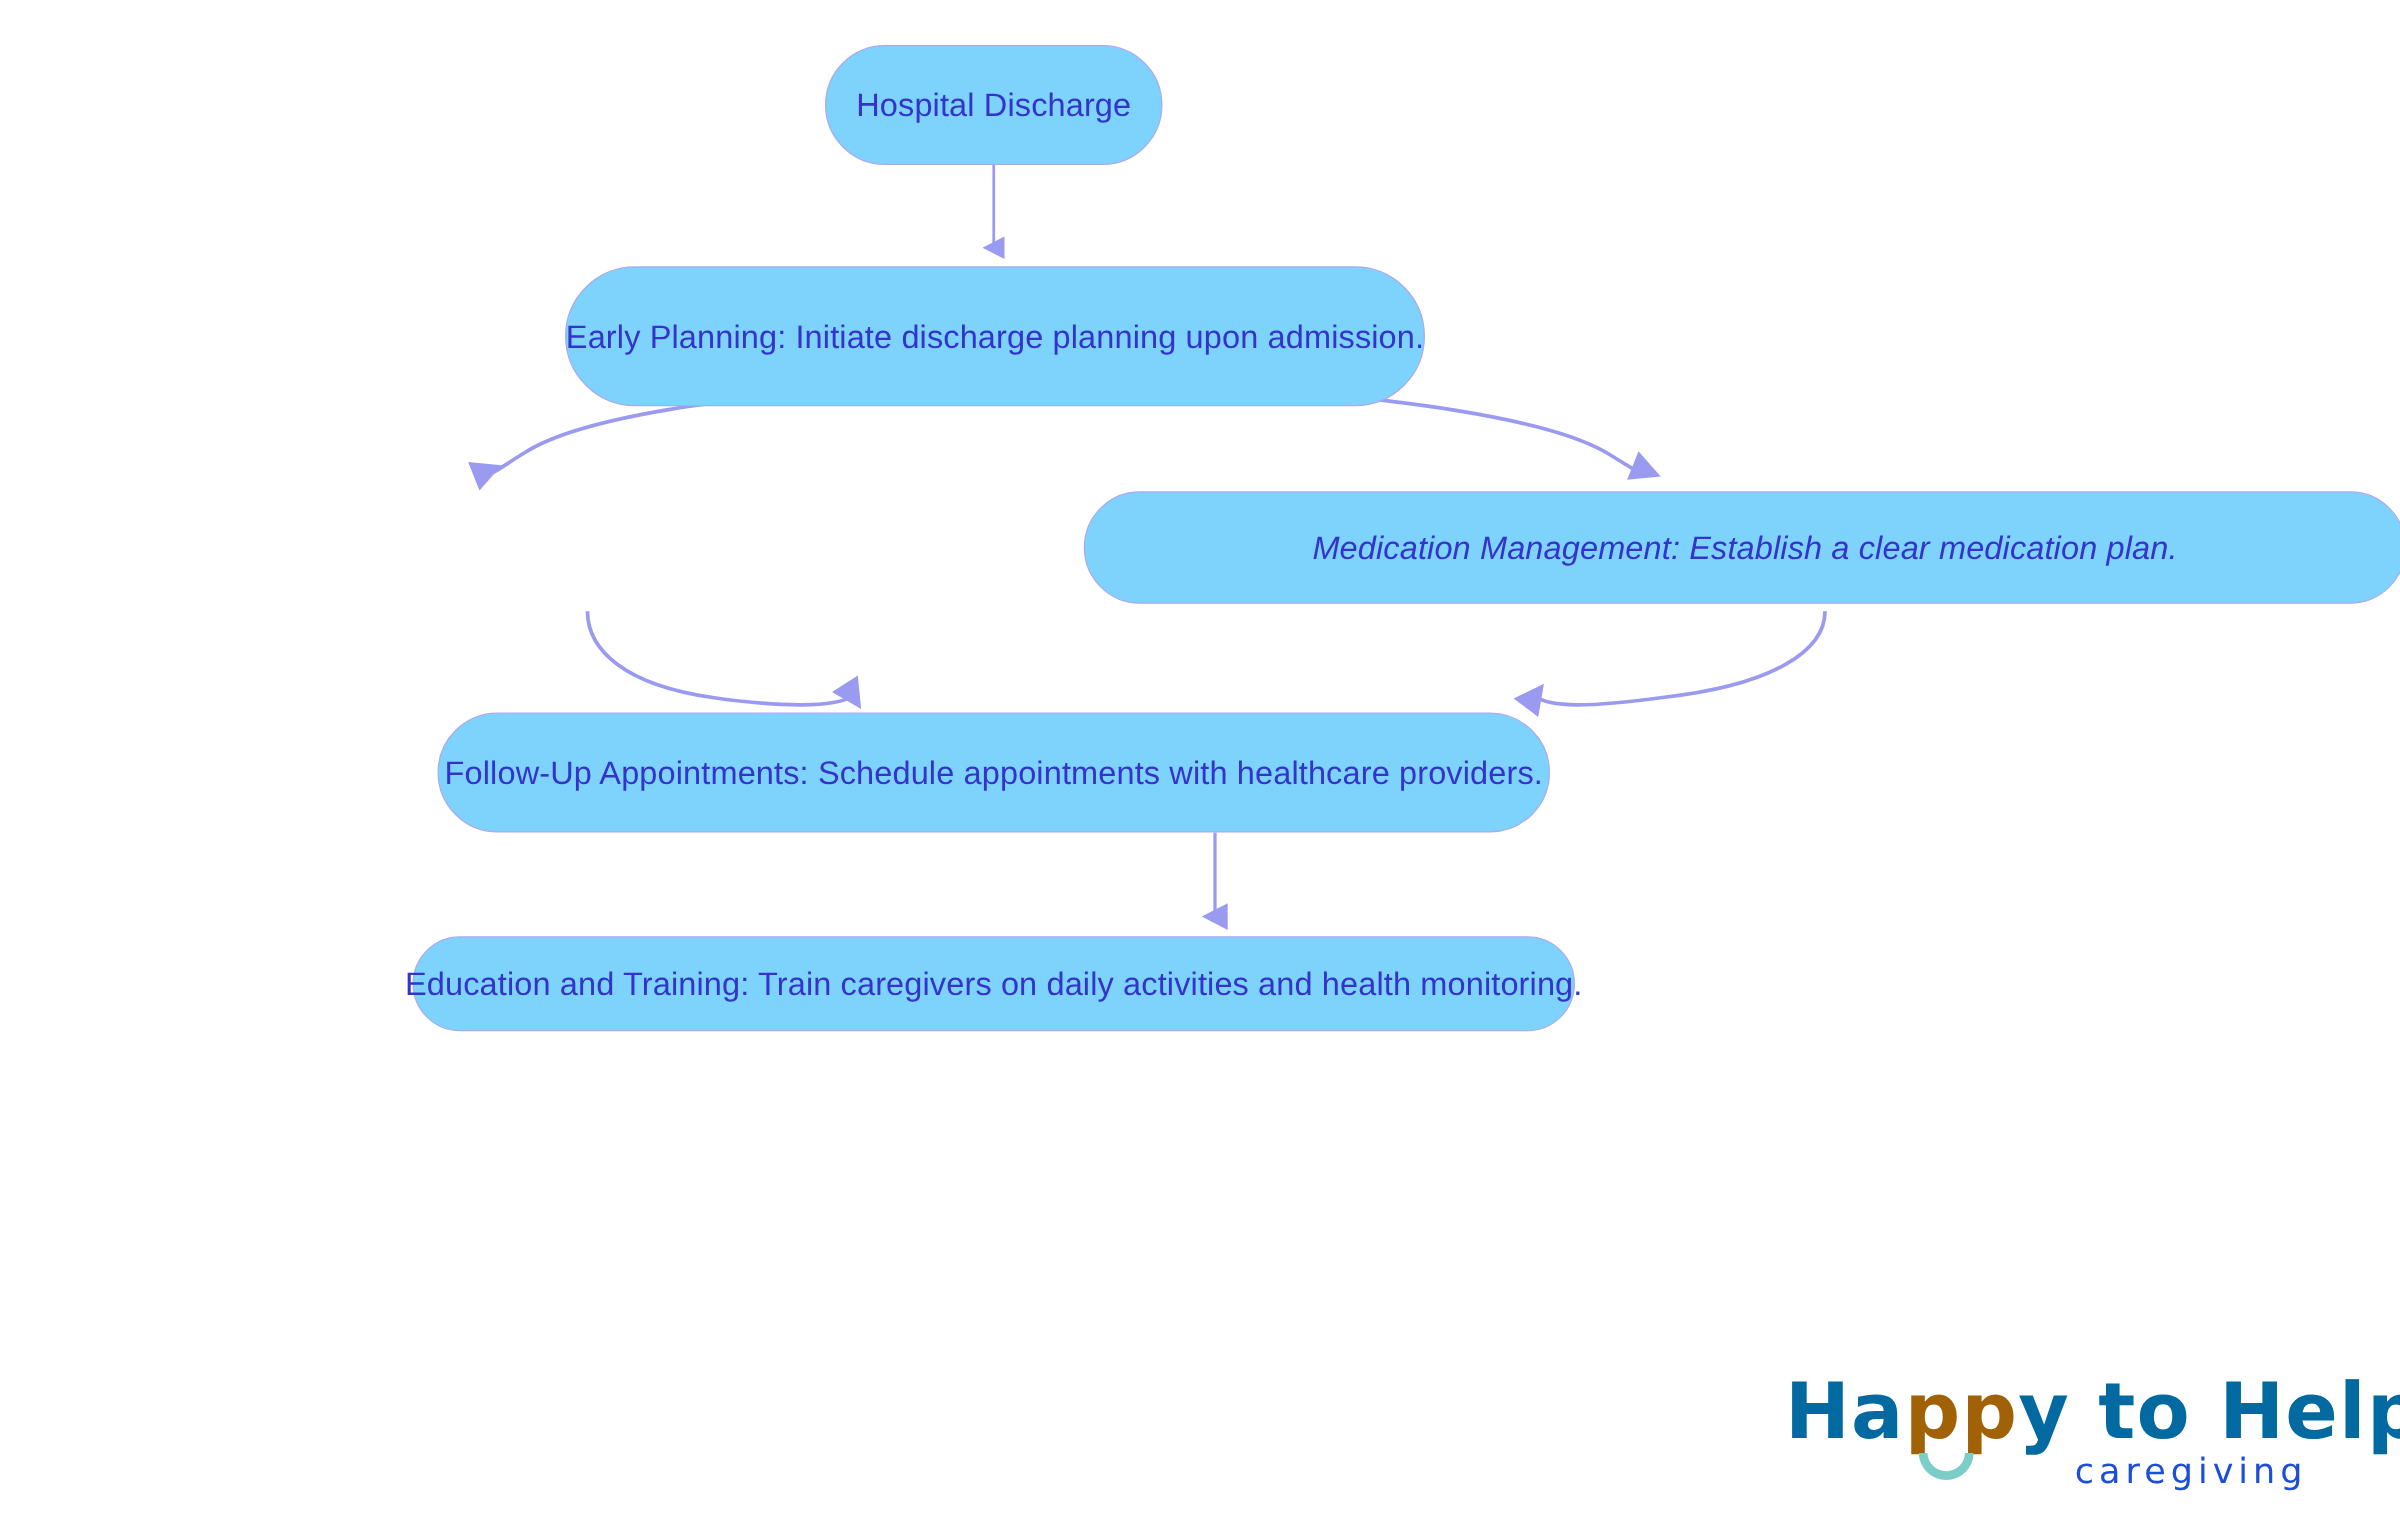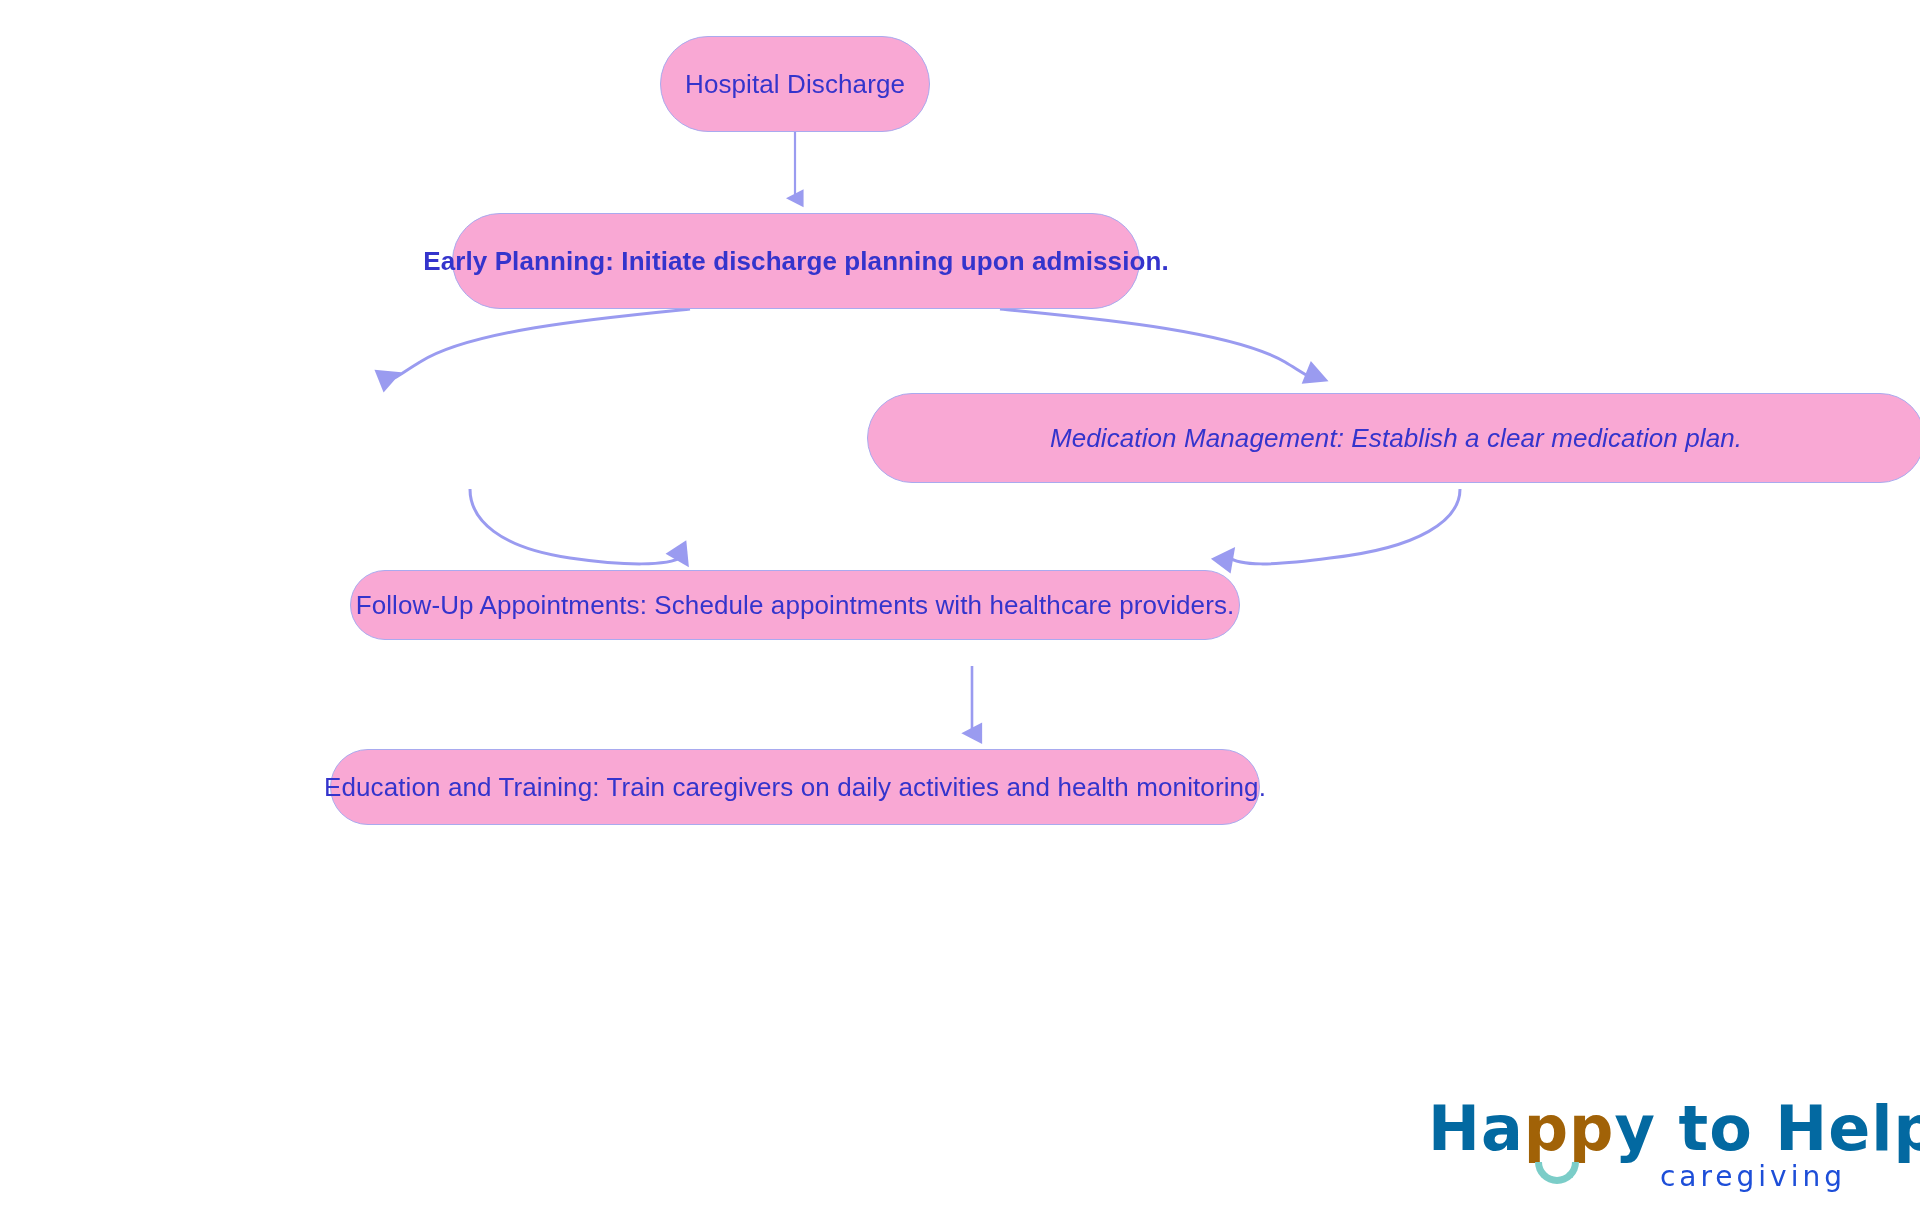--- a/index.html
+++ b/index.html
@@ -24,41 +24,41 @@
   .edge-layer {
     position: absolute;
     left: 0; top: 0;
     width: 1920px;
     height: 1215px;
     pointer-events: none;
   }
   .node {
     position: absolute;
     box-sizing: border-box;
-    background: #f9a8d4;
+    background: #7dd3fc;
     border: 1.6px solid #a9aaef;
     border-radius: 60px;
     display: flex;
     align-items: center;
     justify-content: center;
     text-align: center;
     color: #3434cc;
     font-size: 26px;
     font-weight: 400;
     letter-spacing: 0.1px;
     line-height: 1.25;
     padding: 0 26px;
     white-space: nowrap;
   }
   
   #node-hospital-discharge { left: 660px;  top: 36px;  width: 270px;  height: 96px; }
-  #node-early-planning     { left: 452px;  top: 213px; width: 688px;  height: 96px; font-weight: bold; }
+  #node-early-planning     { left: 452px;  top: 213px; width: 688px;  height: 112px; }
   #node-home-assessment    { left: 14px;   top: 393px; width: 752px;  height: 96px; }
   #node-medication-mgmt    { left: 867px;  top: 393px; width: 1058px; height: 90px; font-style: italic; }
-  #node-followup           { left: 350px;  top: 570px; width: 890px;  height: 70px; justify-content: center; }
+  #node-followup           { left: 350px;  top: 570px; width: 890px;  height: 96px; justify-content: center; }
   #node-education          { left: 330px;  top: 749px; width: 930px;  height: 76px; }
 
   
   #logo {
     position: absolute;
     left: 1428px;
     top: 1098px;
     width: 420px;
     height: 100px;
     user-select: none;

